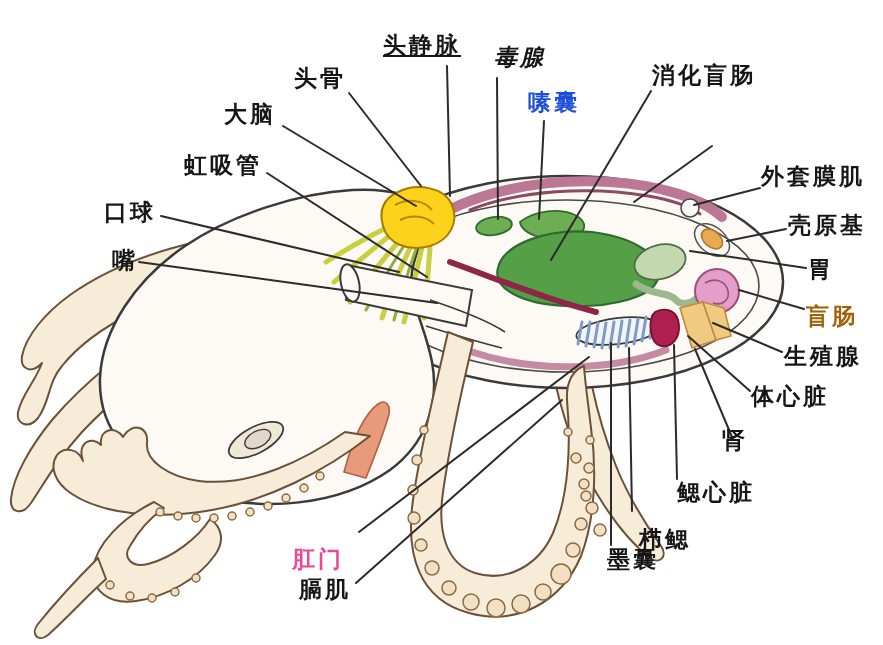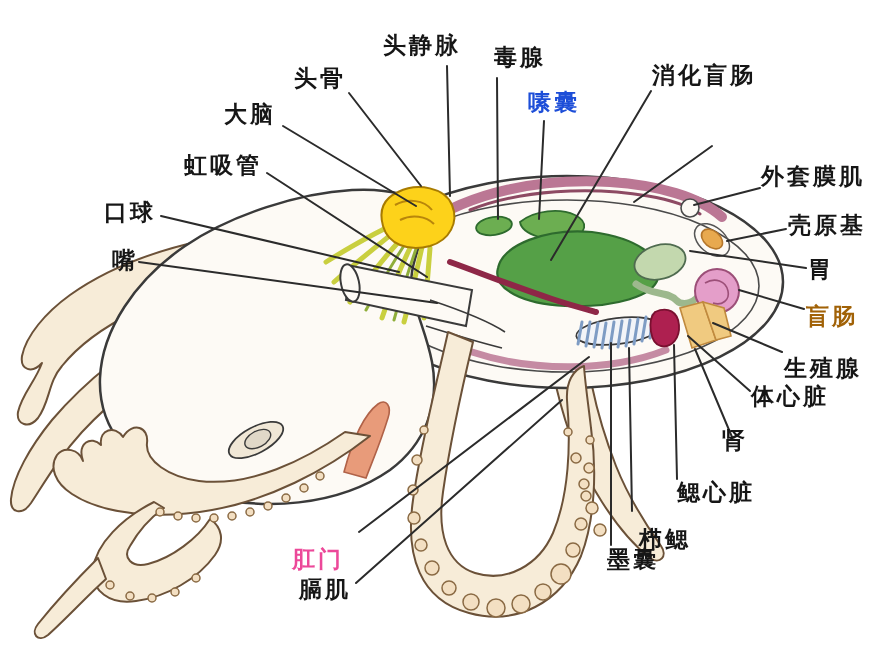--- a/index.html
+++ b/index.html
@@ -181,34 +181,34 @@
         <line x1="732" y1="437" x2="695" y2="349"></line>
         <line x1="677" y1="479" x2="674" y2="345"></line>
         <line x1="632" y1="511" x2="629" y2="348"></line>
         <line x1="611" y1="545" x2="611" y2="343"></line>
         <line x1="359" y1="532" x2="589" y2="357"></line>
         <line x1="356" y1="583" x2="562" y2="400"></line>
       </g>
 </svg>
 
 <div id="labels-layer">
-      <div class="anat-label" style="left: 383px; top: 33px; color: rgb(22, 22, 22);">头静脉</div>
-      <div class="anat-label" style="left: 494px; top: 45px; color: rgb(22, 22, 22);">毒腺</div>
+      <div class="anat-label" style="left: 383px; top: 33px; color: rgb(22, 22, 22); text-decoration: underline;">头静脉</div>
+      <div class="anat-label" style="left: 494px; top: 45px; color: rgb(22, 22, 22); font-style: italic;">毒腺</div>
       <div class="anat-label" style="left: 294px; top: 66px; color: rgb(22, 22, 22);">头骨</div>
       <div class="anat-label" style="left: 528px; top: 90px; color: #1d4ed8;">嗉囊</div>
       <div class="anat-label" style="left: 652px; top: 63px; color: rgb(22, 22, 22);">消化盲肠</div>
       <div class="anat-label" style="left: 224px; top: 102px; color: rgb(22, 22, 22);">大脑</div>
       <div class="anat-label" style="left: 184px; top: 153px; color: rgb(22, 22, 22);">虹吸管</div>
       <div class="anat-label" style="left: 761px; top: 164px; color: rgb(22, 22, 22);">外套膜肌</div>
       <div class="anat-label" style="left: 104px; top: 200px; color: rgb(22, 22, 22);">口球</div>
       <div class="anat-label" style="left: 788px; top: 213px; color: rgb(22, 22, 22);">壳原基</div>
       <div class="anat-label" style="left: 112px; top: 248px; color: rgb(22, 22, 22);">嘴</div>
       <div class="anat-label" style="left: 808px; top: 257px; color: rgb(22, 22, 22);">胃</div>
       <div class="anat-label" style="left: 806px; top: 304px; color: #a16207;">盲肠</div>
-      <div class="anat-label" style="left: 784px; top: 344px; color: rgb(22, 22, 22); margin-top: 12px;">生殖腺</div>
+      <div class="anat-label" style="left: 784px; top: 344px; color: rgb(22, 22, 22);">生殖腺</div>
       <div class="anat-label" style="left: 751px; top: 384px; color: rgb(22, 22, 22);">体心脏</div>
       <div class="anat-label" style="left: 722px; top: 428px; color: rgb(22, 22, 22);">肾</div>
       <div class="anat-label" style="left: 677px; top: 480px; color: rgb(22, 22, 22);">鳃心脏</div>
       <div class="anat-label" style="left: 639px; top: 527px; color: rgb(22, 22, 22);">栉鳃</div>
       <div class="anat-label" style="left: 607px; top: 547px; color: rgb(22, 22, 22);">墨囊</div>
       <div class="anat-label" style="left: 292px; top: 527px; color: #ec4899; margin-top: 20px;">肛门</div>
       <div class="anat-label" style="left: 299px; top: 577px; color: rgb(22, 22, 22);">膈肌</div>
     </div>
 
 </div>

